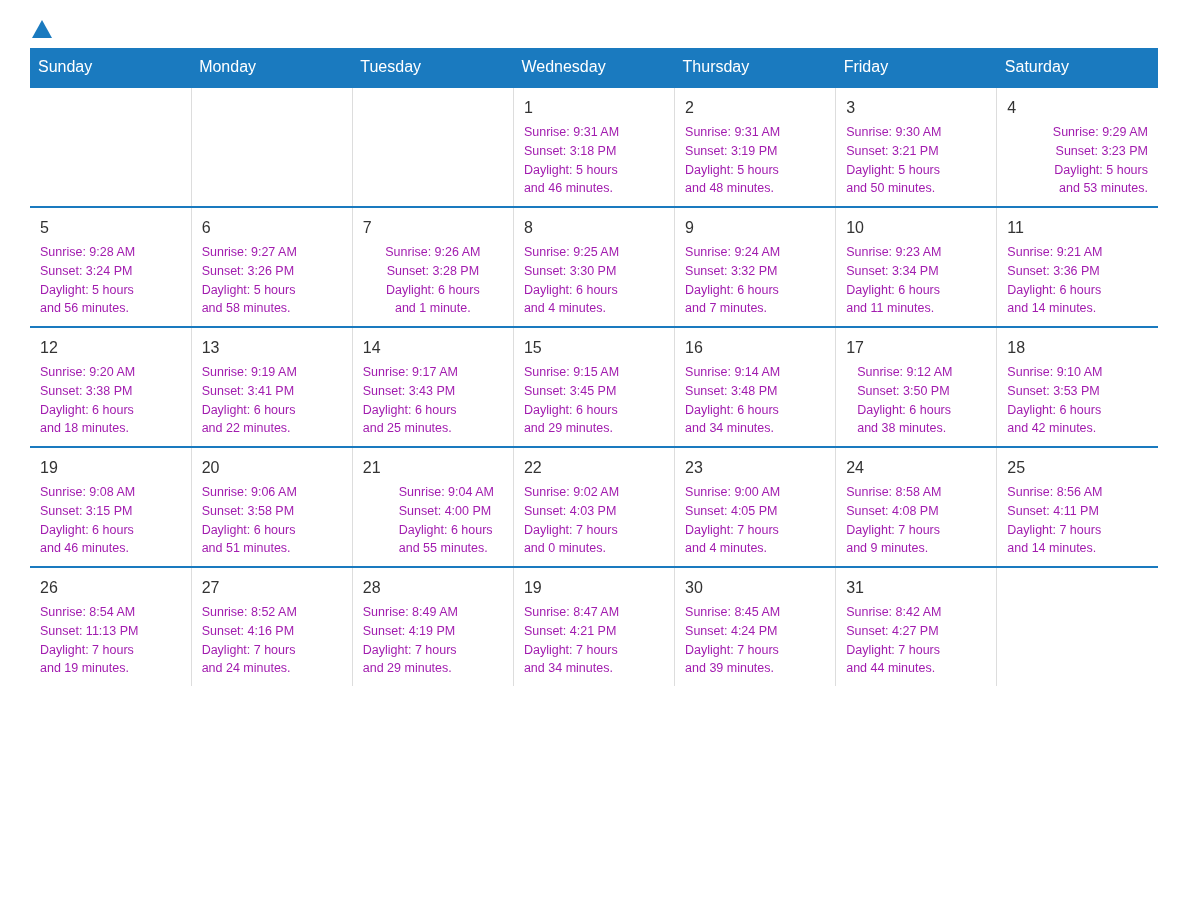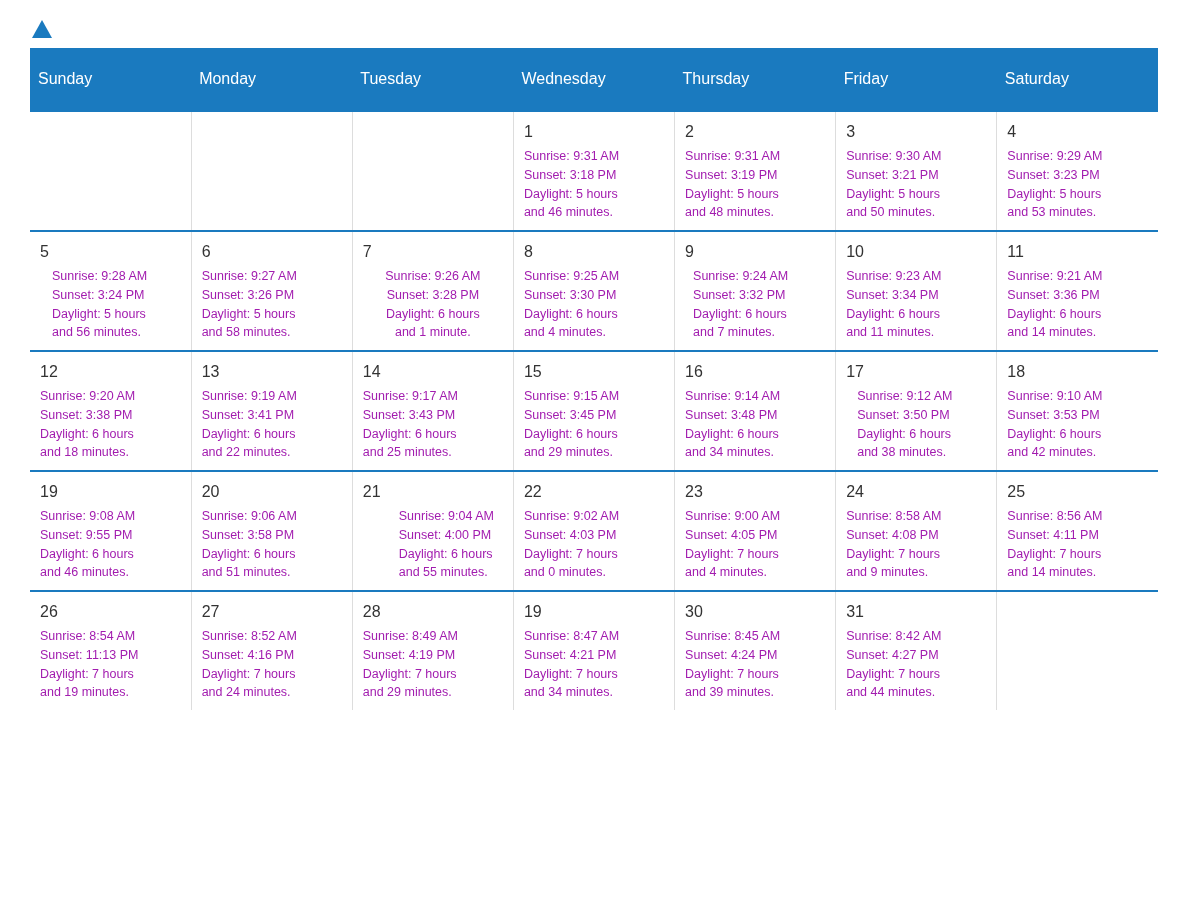--- a/index.html
+++ b/index.html
@@ -62,21 +62,21 @@
       margin-top: 4px;
     }
     .calendar {
       width: 100%;
       border-collapse: collapse;
       margin-top: 10px;
     }
     .calendar th {
       background-color: #1a7abf;
       color: #fff;
-      padding: 22px 8px;
+      padding: 10px 8px;
       text-align: left;
       font-size: 16px;
       font-weight: normal;
       border: none;
     }
     .calendar td {
       vertical-align: top;
       padding: 8px 10px;
       border-top: 2px solid #1a7abf;
       border-right: 1px solid #ddd;
@@ -154,30 +154,30 @@
         </td>
         <td>
           <span class="day-number">3</span>
           <div class="day-info" style="white-space: pre-line;">Sunrise: 9:30 AM
 Sunset: 3:21 PM
 Daylight: 5 hours
 and 50 minutes.</div>
         </td>
         <td>
           <span class="day-number">4</span>
-          <div class="day-info" style="white-space: pre-line;">Sunrise: 9:29 AM
+          <div class="day-info" style="white-space: pre-line; text-align: right;">Sunrise: 9:29 AM
 Sunset: 3:23 PM
 Daylight: 5 hours
 and 53 minutes.</div>
         </td>
       </tr>
       <tr>
         <td>
           <span class="day-number">5</span>
-          <div class="day-info" style="white-space: pre-line; margin-left: 12px;">Sunrise: 9:28 AM
+          <div class="day-info" style="white-space: pre-line;">Sunrise: 9:28 AM
 Sunset: 3:24 PM
 Daylight: 5 hours
 and 56 minutes.</div>
         </td>
         <td>
           <span class="day-number">6</span>
           <div class="day-info" style="white-space: pre-line;">Sunrise: 9:27 AM
 Sunset: 3:26 PM
 Daylight: 5 hours
 and 58 minutes.</div>
@@ -191,21 +191,21 @@
         </td>
         <td>
           <span class="day-number">8</span>
           <div class="day-info" style="white-space: pre-line;">Sunrise: 9:25 AM
 Sunset: 3:30 PM
 Daylight: 6 hours
 and 4 minutes.</div>
         </td>
         <td>
           <span class="day-number">9</span>
-          <div class="day-info" style="white-space: pre-line; margin-left: 8px;">Sunrise: 9:24 AM
+          <div class="day-info" style="white-space: pre-line;">Sunrise: 9:24 AM
 Sunset: 3:32 PM
 Daylight: 6 hours
 and 7 minutes.</div>
         </td>
         <td>
           <span class="day-number">10</span>
           <div class="day-info" style="white-space: pre-line;">Sunrise: 9:23 AM
 Sunset: 3:34 PM
 Daylight: 6 hours
 and 11 minutes.</div>
@@ -266,21 +266,21 @@
           <div class="day-info" style="white-space: pre-line;">Sunrise: 9:10 AM
 Sunset: 3:53 PM
 Daylight: 6 hours
 and 42 minutes.</div>
         </td>
       </tr>
       <tr>
         <td>
           <span class="day-number">19</span>
           <div class="day-info" style="white-space: pre-line;">Sunrise: 9:08 AM
-Sunset: 9:55 PM
+Sunset: 3:15 PM
 Daylight: 6 hours
 and 46 minutes.</div>
         </td>
         <td>
           <span class="day-number">20</span>
           <div class="day-info" style="white-space: pre-line;">Sunrise: 9:06 AM
 Sunset: 3:58 PM
 Daylight: 6 hours
 and 51 minutes.</div>
         </td>

